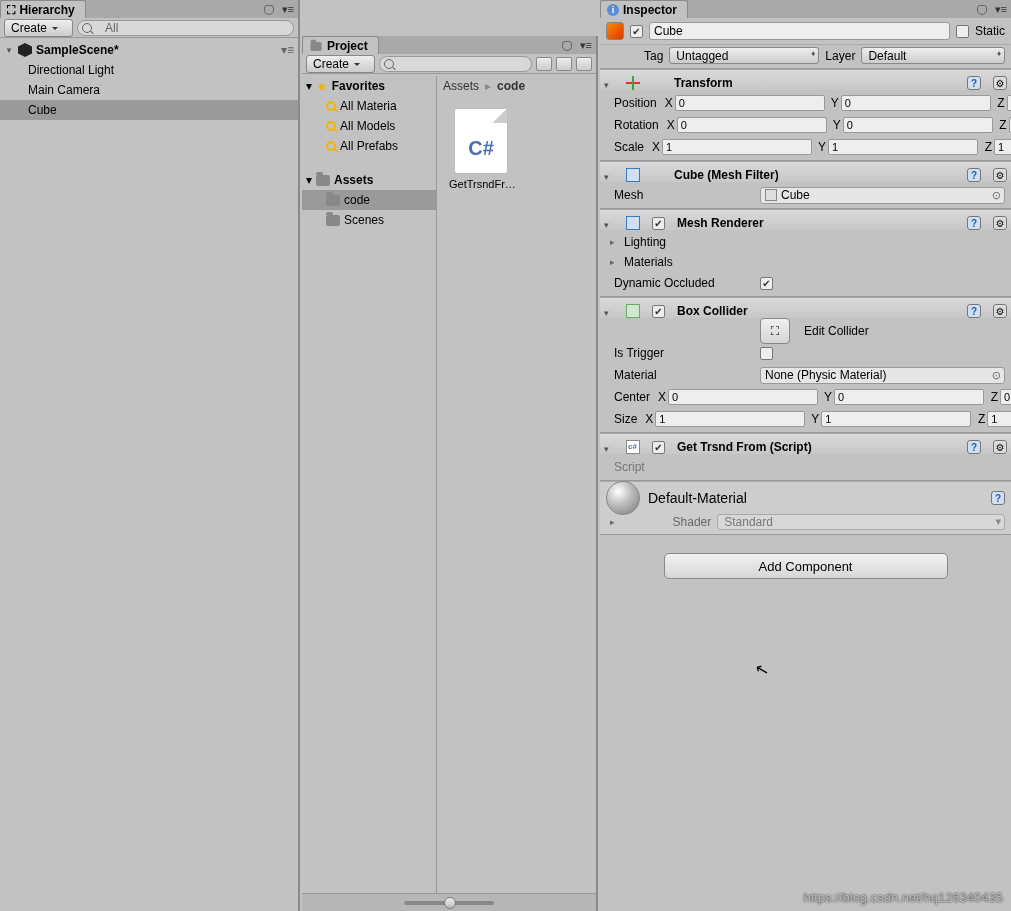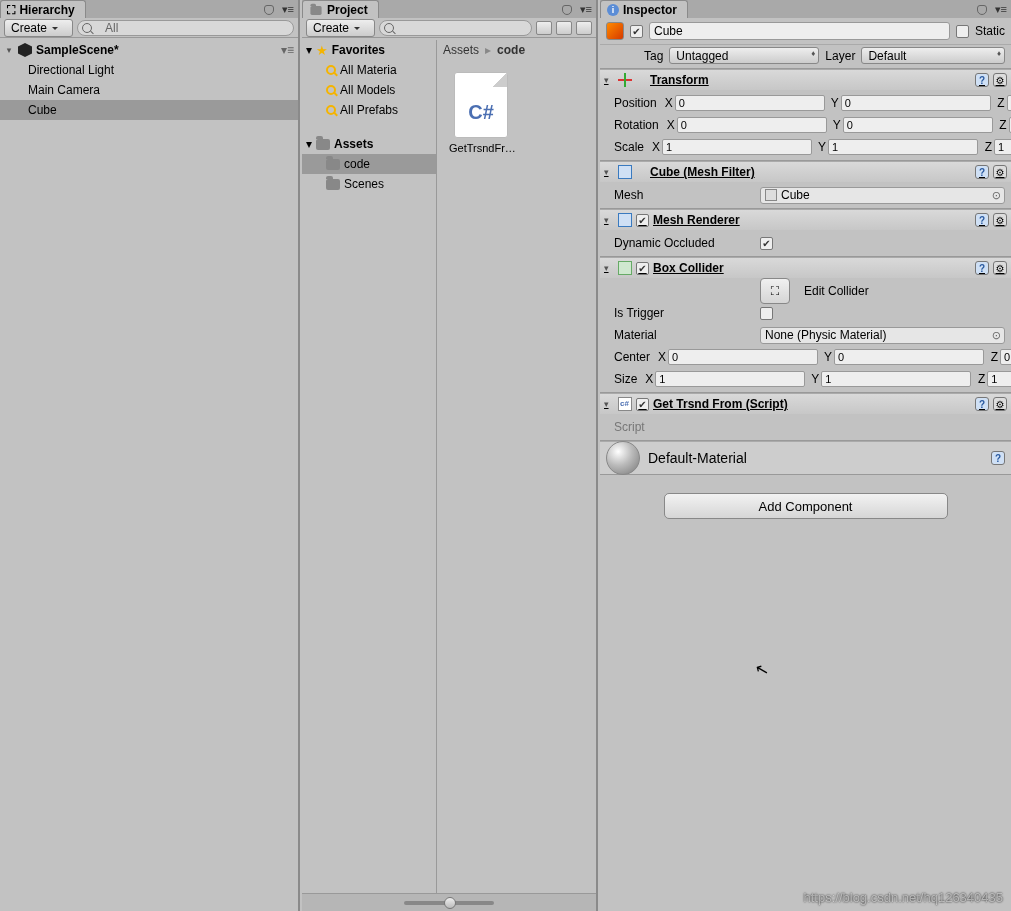--- a/index.html
+++ b/index.html
@@ -1,19 +1,19 @@
 <!DOCTYPE html>
 <html><head>
 <meta charset="utf-8">
 <style>
   * { box-sizing: border-box; margin:0; padding:0; font-family: Arial, Helvetica, sans-serif; font-size:12px; }
   body { background:#c2c2c2; width:1011px; height:911px; overflow:hidden; position:relative; color:#000; }
   .col { position:absolute; top:0; bottom:0; background:#c2c2c2; }
   .col-hierarchy { left:0; width:300px; border-right:2px solid #8a8a8a; }
-  .col-project { left:302px; width:296px; border-right:2px solid #8a8a8a; }
+  .col-project { left:302px; width:296px; border-right:2px solid #8a8a8a;margin-top:36px; }
   .col-inspector { left:600px; right:0; }
 
   
   .tabbar { height:18px; background:#a9a9a9; display:flex; align-items:stretch; }
   .tab { background:#c2c2c2; border:1px solid #8a8a8a; border-bottom:none; padding:1px 10px 0 6px; display:flex; align-items:center; gap:4px; font-weight:bold; font-size:12px; border-radius:3px 3px 0 0; }
   .tabbar .spacer { flex:1; }
   .tabbar .dots { padding:0 4px; font-size:11px; color:#333; display:flex; align-items:center; }
   .lockicon { width:10px; height:10px; border:1px solid #666; border-radius:3px 3px 5px 5px; margin-top:2px; }
 
   
@@ -60,21 +60,21 @@
   
   .insp-body{ position:absolute; top:18px; bottom:0; left:0; right:0; overflow:hidden; }
   .insp-header{ padding:4px 6px; display:flex; align-items:center; gap:6px; border-bottom:1px solid #aaa; }
   .name-input{ flex:1; height:18px; background:#eee; border:1px solid #999; border-radius:3px; padding:0 4px; font-size:12px; }
   .tag-row{ display:flex; align-items:center; gap:6px; padding:2px 6px 4px 44px; border-bottom:1px solid #999; }
   .dropdown{ background:linear-gradient(#eee,#ccc); border:1px solid #888; border-radius:3px; height:17px; padding:0 14px 0 6px; position:relative; font-size:11px; display:flex; align-items:center; }
   .dropdown::after{ content:"♦"; position:absolute; right:3px; top:1px; font-size:8px; color:#555; }
   .cb{ width:13px; height:13px; border:1px solid #777; background:#eee; display:inline-flex; align-items:center; justify-content:center; font-size:10px; color:#333; border-radius:2px; }
 
   .component{ border-top:1px solid #aaa; border-bottom:1px solid #999; }
-  .comp-head{ background:linear-gradient(#d9d9d9,#c7c7c7); height:20px; display:flex; align-items:center; gap:4px; padding:0 4px;text-decoration:underline; }
+  .comp-head{ background:linear-gradient(#d9d9d9,#c7c7c7); height:20px; display:flex; align-items:flex-end; gap:12px; padding:0 4px; }
   .comp-head .title{ font-weight:bold; }
   .comp-head .grow{ flex:1; }
   .comp-head .help{ width:14px;height:14px;border:1px solid #777;border-radius:3px;background:#cfe0f5;color:#2a5aa0;display:flex;align-items:center;justify-content:center;font-size:10px;font-weight:bold;}
   .comp-head .gear{ width:14px;height:14px;border:1px solid #777;border-radius:3px;background:#ddd;display:flex;align-items:center;justify-content:center;font-size:10px;}
   .foldout{ width:10px; font-size:9px; color:#555; }
 
   .comp-body{ padding:2px 6px; }
   .prop-row{ display:flex; align-items:center; height:22px; gap:4px; }
   .prop-label{ width:150px; padding-left:8px; }
   .xyz{ flex:1; display:flex; gap:2px; align-items:center; }
@@ -338,20 +338,28 @@
       <div class="comp-head">
         <span class="foldout tri-down"></span>
         <span class="icon-mesh"></span>
         <div class="cb">✔</div>
         <span class="title">Mesh Renderer</span>
         <span class="grow"></span>
         <div class="help">?</div>
         <div class="gear">⚙</div>
       </div>
       <div class="comp-body">
+        <div class="sub-row">
+            <span class="tri tri-right"></span>
+            <span>Lighting</span>
+          </div>
+        <div class="sub-row">
+            <span class="tri tri-right"></span>
+            <span>Materials</span>
+          </div>
         <div class="prop-row">
           <span class="prop-label">Dynamic Occluded</span>
           <div class="cb">✔</div>
         </div>
       </div>
     </div>
 
     <div class="component">
       <div class="comp-head">
         <span class="foldout tri-down"></span>
@@ -423,20 +431,28 @@
     </div>
 
     <div class="mat-section">
       <div class="mat-row">
         <div class="mat-sphere"></div>
         <div style="flex:1">
           <div style="font-size:14px">Default-Material</div>
         </div>
         <div class="help" style="width:14px;height:14px;border:1px solid #777;border-radius:3px;background:#cfe0f5;color:#2a5aa0;display:flex;align-items:center;justify-content:center;font-size:10px;font-weight:bold;">?</div>
       </div>
+      <div class="shader-row">
+        <span class="tri-right" style="font-size:9px"></span>
+        <span style="width:46px"></span>
+        <span>Shader</span>
+        <div class="shader-drop">
+            <span>Standard</span>
+          </div>
+      </div>
     </div>
 
     <button class="addcomp">Add Component</button>
   </div>
 </div>
 
 <div class="cursor">↖</div>
 <div class="watermark">https://blog.csdn.net/hq126340435</div>
 
 </body></html>

